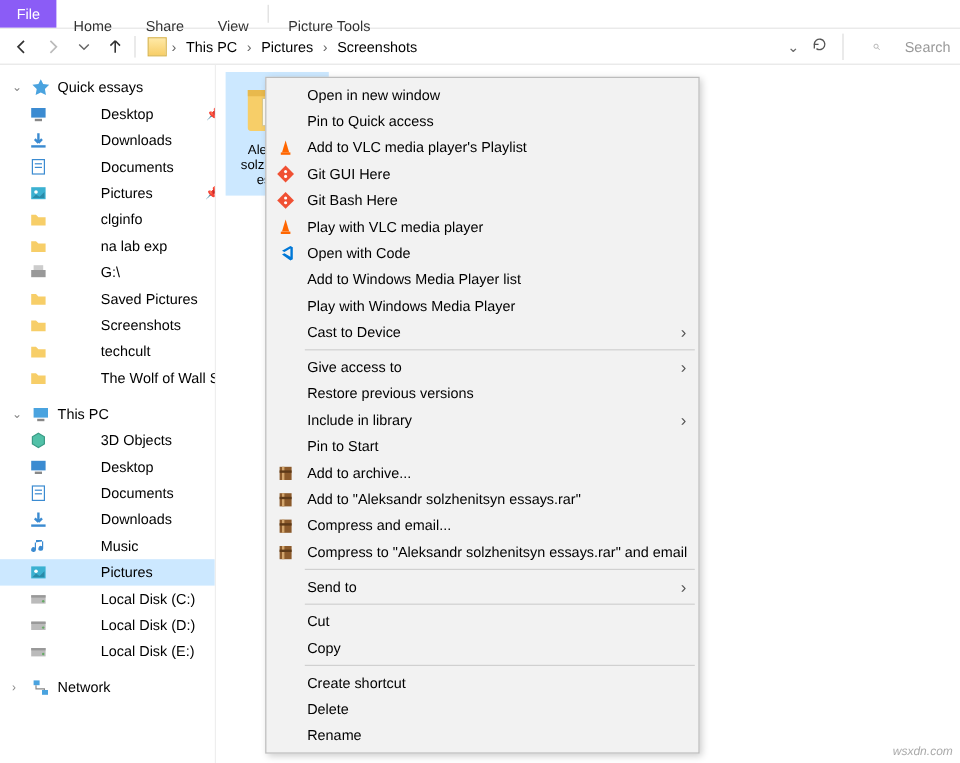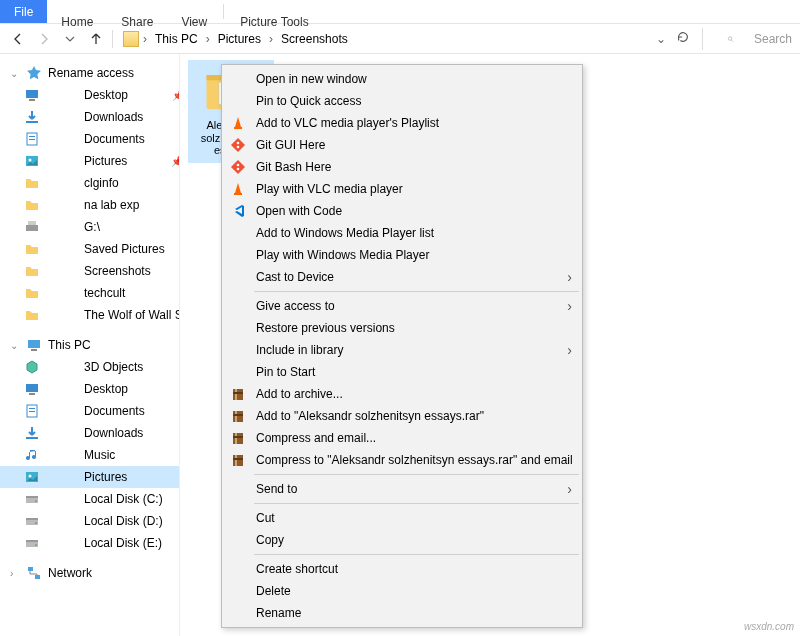--- a/index.html
+++ b/index.html
@@ -1,20 +1,20 @@
 <!DOCTYPE html>
 <html><head>
 <meta charset="utf-8">
 <style>
 * { margin: 0; padding: 0; box-sizing: border-box; font-family: "Segoe UI", sans-serif; font-size: 12px; }
 body { width: 800px; height: 636px; background: #fff; overflow: hidden; position: relative; }
 
 
 .ribbon { height: 24px; background: #fff; border-bottom: 1px solid #e5e5e5; display: flex; align-items: stretch; }
-.ribbon .file-tab { background: #3b82f6; color: #fff; padding: 0 14px; display: flex; align-items: center; }
+.ribbon .file-tab { background: #8b5cf6; color: #fff; padding: 0 14px; display: flex; align-items: center; }
 .ribbon .tab { padding: 0 14px; display: flex; align-items: center; color: #333; margin-top: 20px; }
 .ribbon .sep { width: 1px; background: #ddd; margin: 4px 2px; }
 
 
 .navbar { height: 30px; display: flex; align-items: center; padding: 0 8px; gap: 6px; border-bottom: 1px solid #e5e5e5; }
 .nav-btn { width: 20px; height: 20px; display: flex; align-items: center; justify-content: center; color: #555; }
 .nav-btn.disabled { color: #bbb; }
 .nav-up { width: 20px; height: 20px; display: flex; align-items: center; justify-content: center; color: #333; }
 .addr-sep { width:1px; height:18px; background:#ddd; }
 .address { flex: 1; display: flex; align-items: center; gap: 2px; padding: 0 4px; height: 22px; }
@@ -112,21 +112,21 @@
 </div>
 
 <div class="body">
   <div class="sidebar">
     <div class="sb-group">
       <div class="sb-item">
         <span class="collapse-caret">⌄</span>
         <svg class="sb-icon" viewBox="0 0 16 16">
             <path d="M8 1l2 4 5 .7-3.6 3.5.9 5L8 12l-4.3 2.2.9-5L1 5.7 6 5z" fill="#4aa3df"></path>
           </svg>
-        <span>Rename access</span>
+        <span>Quick essays</span>
       </div>
       <div id="qa-list">
           <div class="sb-item child">
             <svg class="sb-icon" viewBox="0 0 16 16">
               <rect x="2" y="3" width="12" height="8" fill="#3b8bd1"></rect>
               <rect x="5" y="12" width="6" height="2" fill="#888"></rect>
             </svg>
             <span>Desktop</span>
             <span class="pin">📌</span>
           </div>

